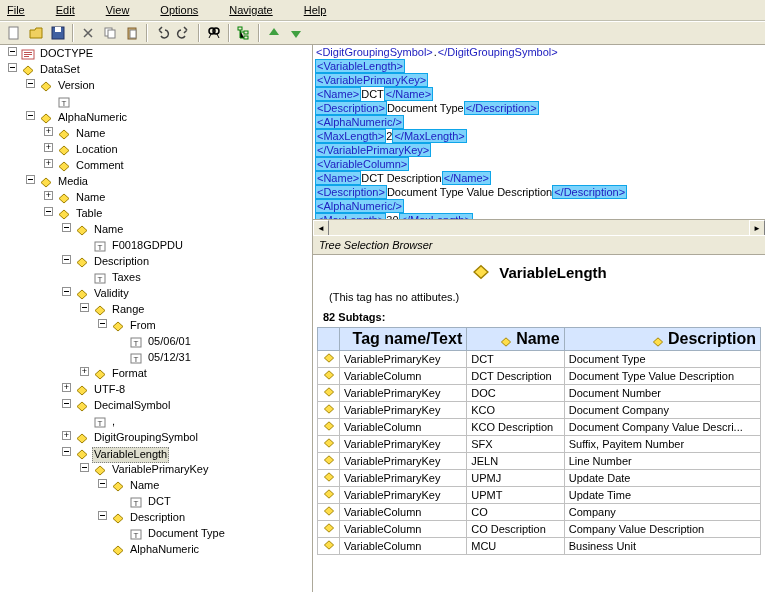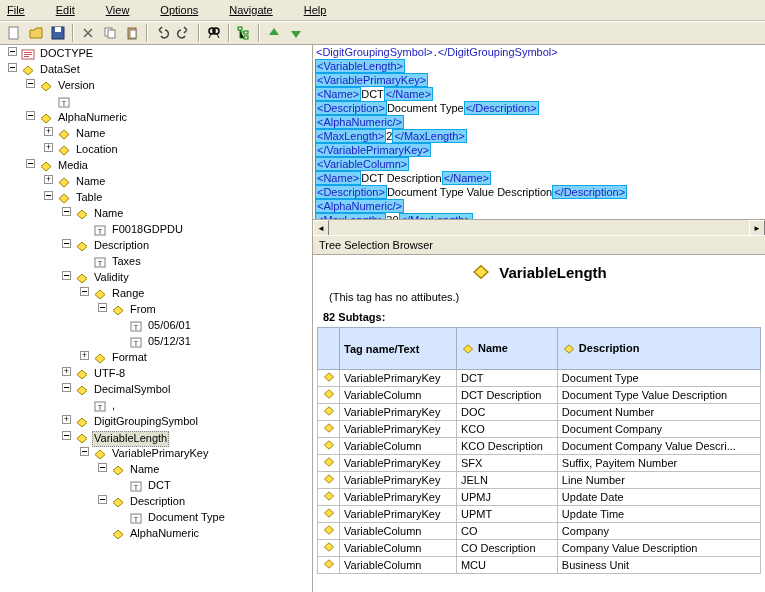--- a/index.html
+++ b/index.html
@@ -27,28 +27,28 @@
   .right { flex: 1; display: flex; flex-direction: column; background: #fff; }
   .xmlpane { height: 190px; overflow: hidden; background: #fff; position: relative; }
   .xmlcontent { padding: 0 2px; }
   .xline { color: #2020c0; font-size: 11px; line-height: 14px; }
   .xline .tag { background: #7dd3fc; border: 1px solid #0ea5e9; padding: 0 1px; }
   .xline .txt { color: #000; }
   .xline.noline .tag { background: transparent; border: none; color: #2020c0; }
   .hscroll { position: absolute; bottom: 0; left: 0; right: 0; height: 16px; background: #ece9d8; border-top: 1px solid #aca899; }
   .hscroll .lbtn, .hscroll .rbtn { width: 16px; height: 16px; background: #ece9d8; border: 1px solid #fff; border-right-color: #808080; border-bottom-color: #808080; display: inline-flex; align-items: center; justify-content: center; font-size: 8px; }
   .hscroll .rbtn { float: right; }
-  .tsbar { background: #ece9d8; border-top: 1px solid #fff; border-bottom: 1px solid #aca899; padding: 3px 6px; font-size: 11px; }
+  .tsbar { background: #ece9d8; border-top: 1px solid #fff; border-bottom: 1px solid #aca899; padding: 3px 6px; font-size: 11px; font-style: italic; }
   .detail { flex: 1; background: #fff; padding: 8px 4px 4px 4px; overflow: hidden; }
   .detail-head { display: flex; align-items: center; justify-content: center; gap: 6px; font-size: 15px; font-weight: bold; margin-bottom: 10px; }
   .detail-head .ico { width: 20px; height: 18px; }
   .noattr { padding-left: 12px; margin-bottom: 8px; }
   .subcnt { padding-left: 6px; font-weight: bold; margin-bottom: 4px; }
   table.subtags { width: 100%; border-collapse: collapse; }
-  table.subtags th { background: #d6e6ff; text-align: left; padding: 14px 4px; border: 1px solid #a0b0c0; font-weight: bold; font-size: 11px; }
+  table.subtags th { background: #d6e6ff; text-align: right; padding: 2px 4px; border: 1px solid #a0b0c0; font-weight: bold; font-size: 16px; }
   table.subtags th .hico { margin-right: 3px; vertical-align: middle; display:inline-block; width:14px; height:12px; }
   table.subtags td { border: 1px solid #c0c0c0; padding: 2px 4px; font-size: 11px; }
   table.subtags td.icocell { width: 20px; text-align: center; padding: 1px; }
 </style>
 </head>
 <body>
 
 <svg width="0" height="0" style="position:absolute">
   <defs>
     <symbol id="i-e" viewBox="0 0 14 13">
@@ -252,20 +252,30 @@
         </div>
         <div class="row">
           <span class="ind" style="width: 44px;"></span>
           <span class="pm plus"></span>
           <span class="ico ico-y">
             <svg>
               <use href="#i-y"></use>
             </svg>
           </span>
           <span class="lbl">Location</span>
+        </div>
+        <div class="row">
+          <span class="ind" style="width: 44px;"></span>
+          <span class="pm plus"></span>
+          <span class="ico ico-y">
+            <svg>
+              <use href="#i-y"></use>
+            </svg>
+          </span>
+          <span class="lbl">Comment</span>
         </div>
         <div class="row">
           <span class="ind" style="width: 26px;"></span>
           <span class="pm minus"></span>
           <span class="ico ico-y">
             <svg>
               <use href="#i-y"></use>
             </svg>
           </span>
           <span class="lbl">Media</span>

